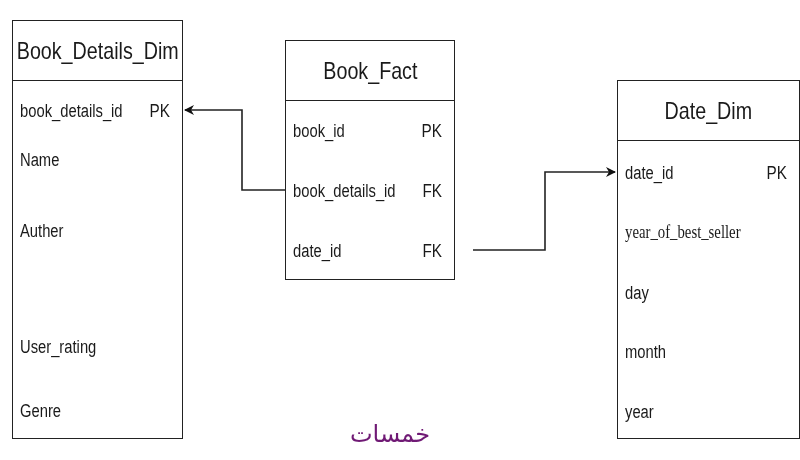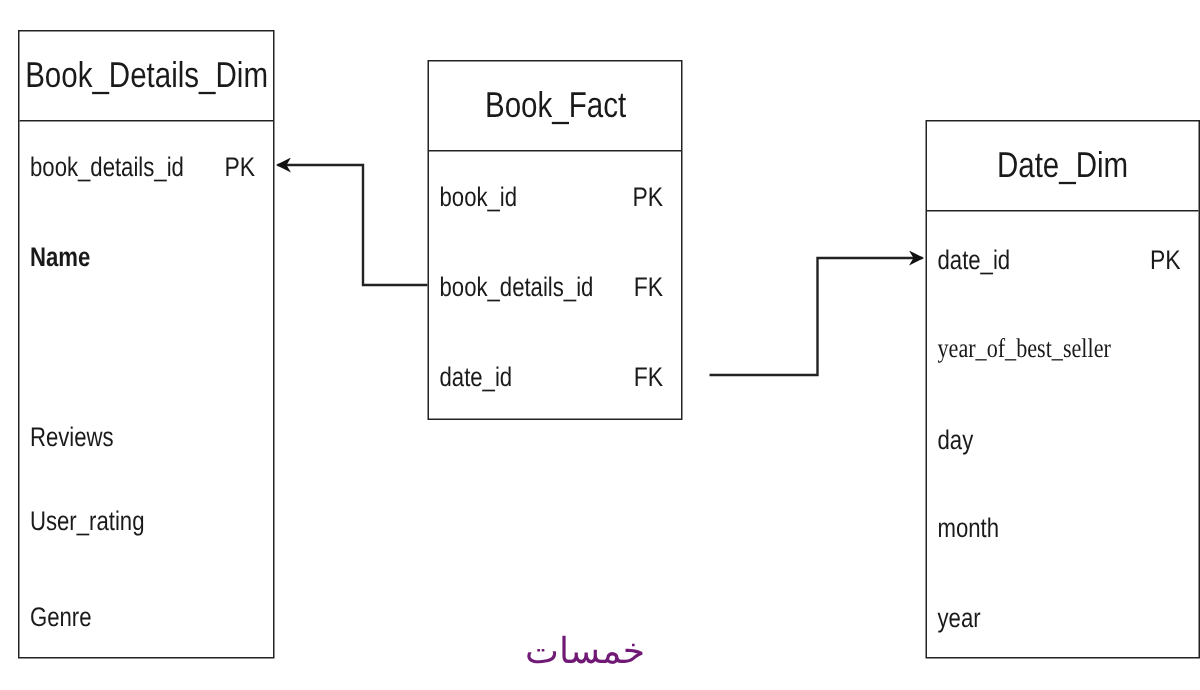--- a/index.html
+++ b/index.html
@@ -35,25 +35,25 @@
 </svg>
 
 <div class="entity" style="left:12px; top:20px; width:171px; height:419px;">
   <div class="entity-header">
     <span>Book_Details_Dim</span>
   </div>
   <div class="row" style="top:75px;">
     <span class="fname">book_details_id</span>
     <span class="key">PK</span>
   </div>
-  <div class="row" style="top:135px;font-weight:bold;">
+  <div class="row" style="top:124px;">
     <span class="fname">Name</span>
   </div>
-  <div class="row" style="top:255px;">
-    <span class="fname">Reviews</span>
+  <div class="row" style="top:195px;">
+    <span class="fname">Auther</span>
   </div>
   <div class="row" style="top:311px;">
     <span class="fname">User_rating</span>
   </div>
   <div class="row" style="top:375px;">
     <span class="fname">Genre</span>
   </div>
 </div>
 
 <div class="entity" style="left:285px; top:40px; width:170px; height:240px;">

